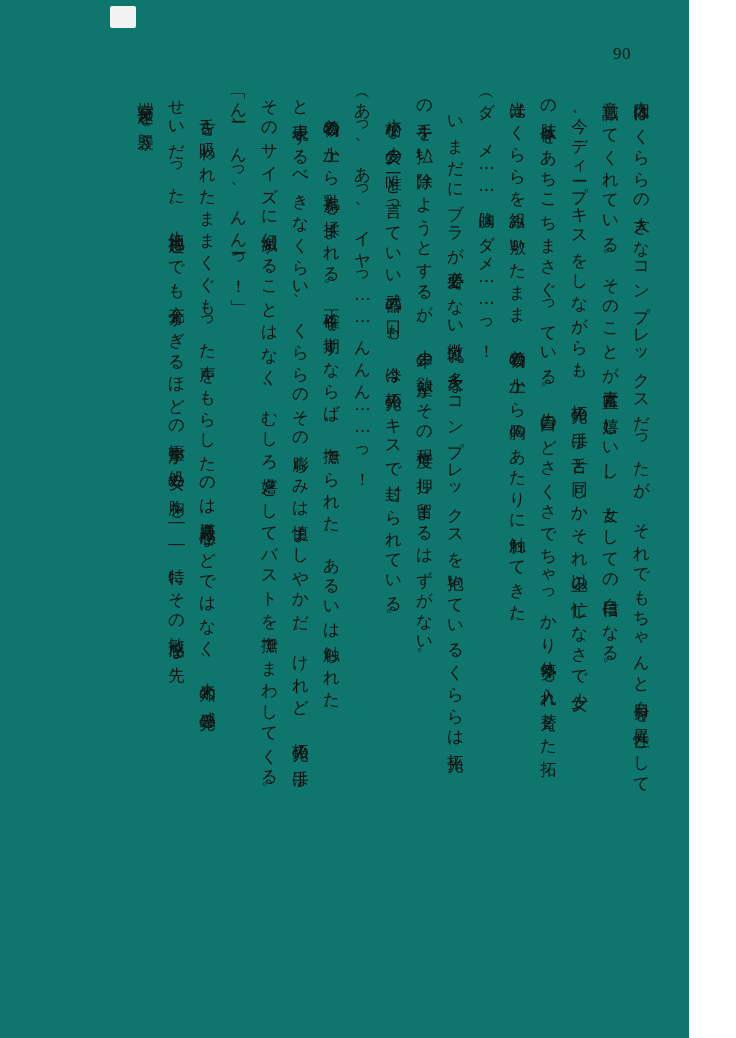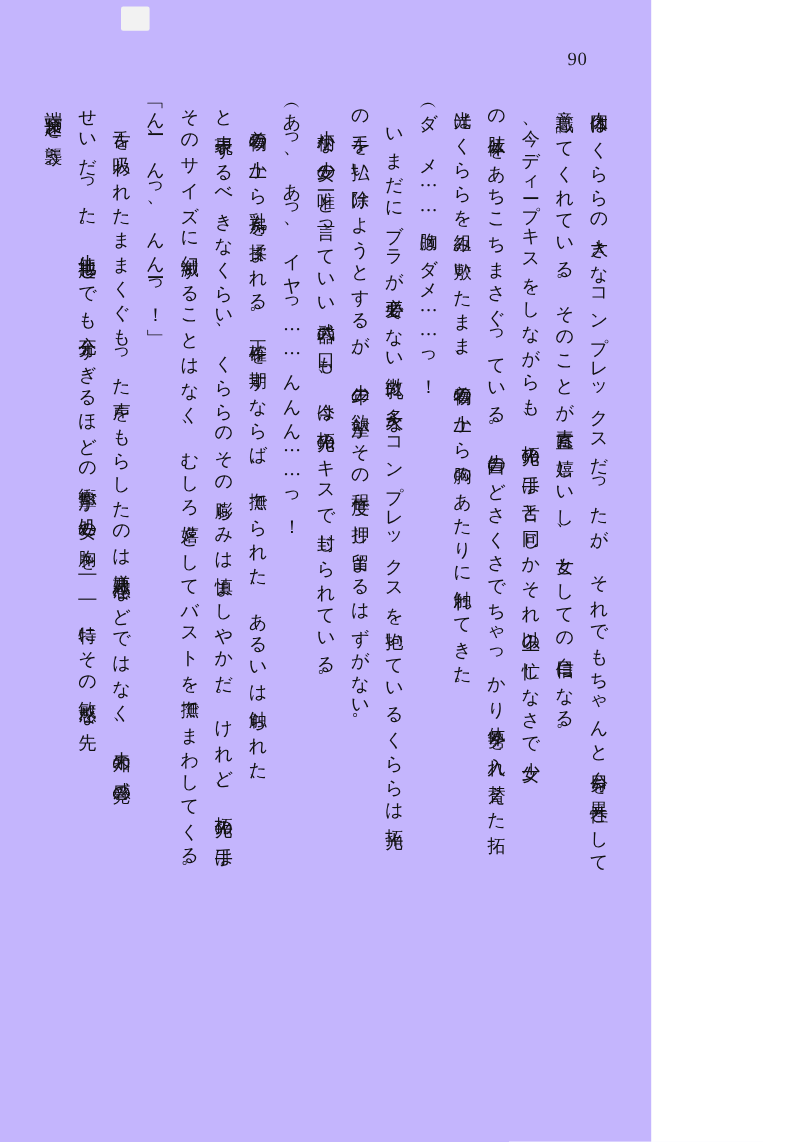--- a/index.html
+++ b/index.html
@@ -5,23 +5,23 @@
   html, body {
     margin: 0;
     padding: 0;
     background: #ffffff;
   }
   body {
     font-family: "Liberation Serif", "DejaVu Serif", serif;
   }
   .page {
     position: relative;
-    width: 592px;
+    width: 689px;
     height: 1038px;
-    background: #c4b5fd;
+    background: #0f766e;
     overflow: hidden;
     text-decoration: underline;
   }
   
   .scan-artifact {
     position: absolute;
     left: 110px;
     top: 6px;
     width: 26px;
     height: 22px;

